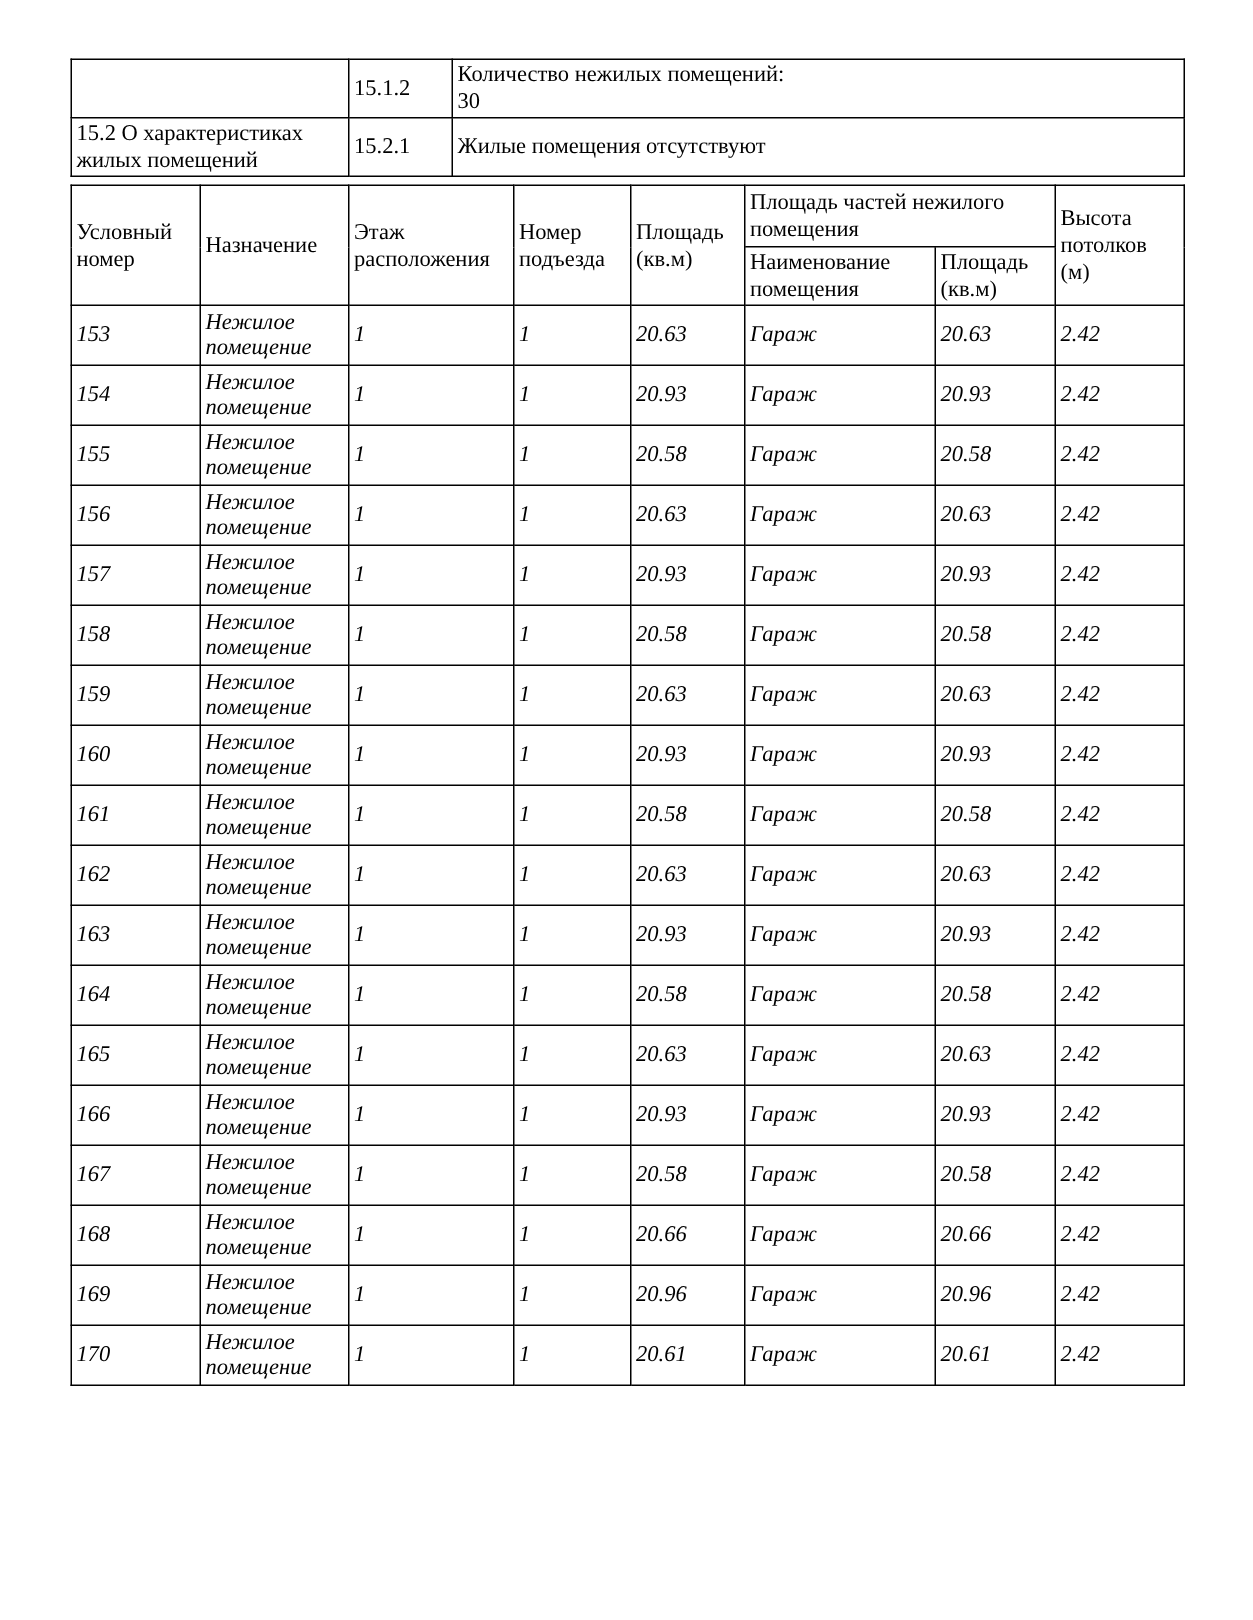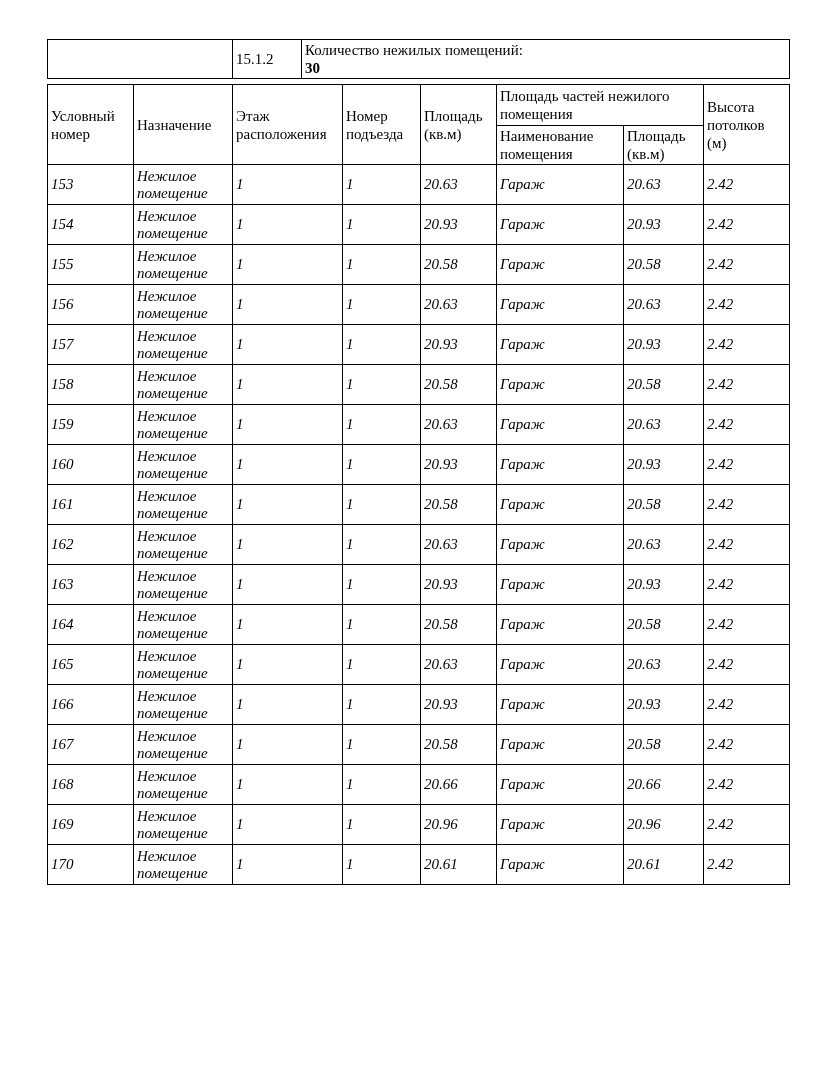--- a/index.html
+++ b/index.html
@@ -25,21 +25,21 @@
     border: 1.5px solid #000000;
     vertical-align: middle;
     text-align: left;
     padding: 1px 3px;
     font-weight: normal;
     line-height: 18px;
     overflow: hidden;
     word-wrap: break-word;
   }
   .info-table tr { height: 39px; margin-left: 36px; }
-  .info-table .cell-value-line { font-weight: bold; }
+  .info-table .cell-value-line { font-weight: normal; }
   .premises-table { margin-top: 5px; }
   .premises-table thead tr.group-row { height: 41px; }
   .premises-table thead tr.sub-row { height: 39px; }
   .premises-table thead td { line-height: 18px; }
   .premises-table tbody tr { height: 40px; font-style: italic; }
   .premises-table tbody td { line-height: 17px; }
 </style>
 </head>
 <body>
 
@@ -51,20 +51,28 @@
       <col style="width:69px">
       <col style="width:488px">
     </colgroup>
     <tbody>
       <tr>
         <td></td>
         <td>15.1.2</td>
         <td>
           <div>Количество нежилых помещений:</div>
           <div class="cell-value-line">30</div>
+        </td>
+      </tr>
+      <tr>
+        <td>15.2 О характеристиках жилых помещений</td>
+        <td>15.2.1</td>
+        <td>
+          <div></div>
+          <div class="cell-value-line">Жилые помещения отсутствуют</div>
         </td>
       </tr>
     </tbody>
   </table>
 
   <table class="premises-table">
     <colgroup>
       <col style="width:86px">
       <col style="width:99px">
       <col style="width:110px">

